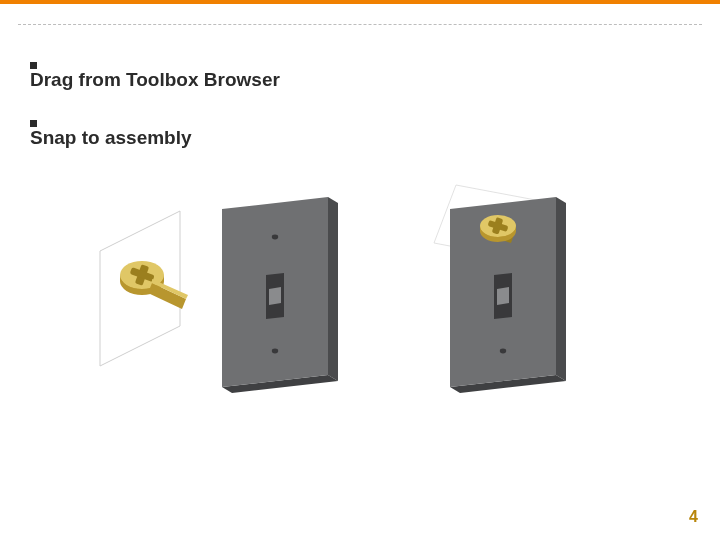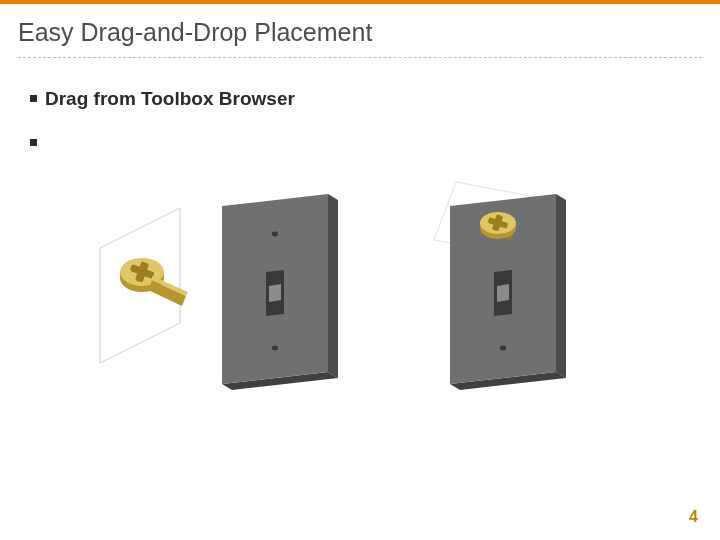--- a/index.html
+++ b/index.html
@@ -36,22 +36,22 @@
   .divider {
     margin: 10px 18px 0 18px;
     border-bottom: 1px dashed #bdbdbd;
   }
   .content {
     padding: 30px 30px 0 30px;
   }
   .bullet {
     display: flex;
     align-items: flex-start;
-    gap: 8px;
     margin-bottom: 22px;
+    flex-direction: column;
   }
   .bullet-marker {
     width: 7px;
     height: 7px;
     background: #2b2b2b;
     margin-top: 7px;
     flex-shrink: 0;
   }
   .bullet-text {
     font-size: 19px;
@@ -74,34 +74,34 @@
     color: #b8860b;
     font-weight: 700;
   }
 </style>
 </head>
 <body>
 
 <div class="top-bar"></div>
 
 <div class="header-row">
-  <div class="slide-title">Easy Drag-and-Drop Placement</div>
 </div>
 
 <div class="divider"></div>
 
 <div class="content">
 
   <div class="bullet">
     <div class="bullet-marker"></div>
     <div class="bullet-text">Drag from Toolbox Browser</div>
   </div>
 
   <div class="bullet">
     <div class="bullet-marker"></div>
+    <div class="bullet-text">Snap to assembly</div>
   </div>
 
   <div class="illustration-area">
 
     <svg class="illus" style="left:60px; top:0px;" width="260" height="230" viewBox="0 0 260 230">
 
       <g>
         <polygon points="10,80 90,40 90,155 10,195" fill="none" stroke="#cfcfcf" stroke-width="1"></polygon>
       </g>
 

